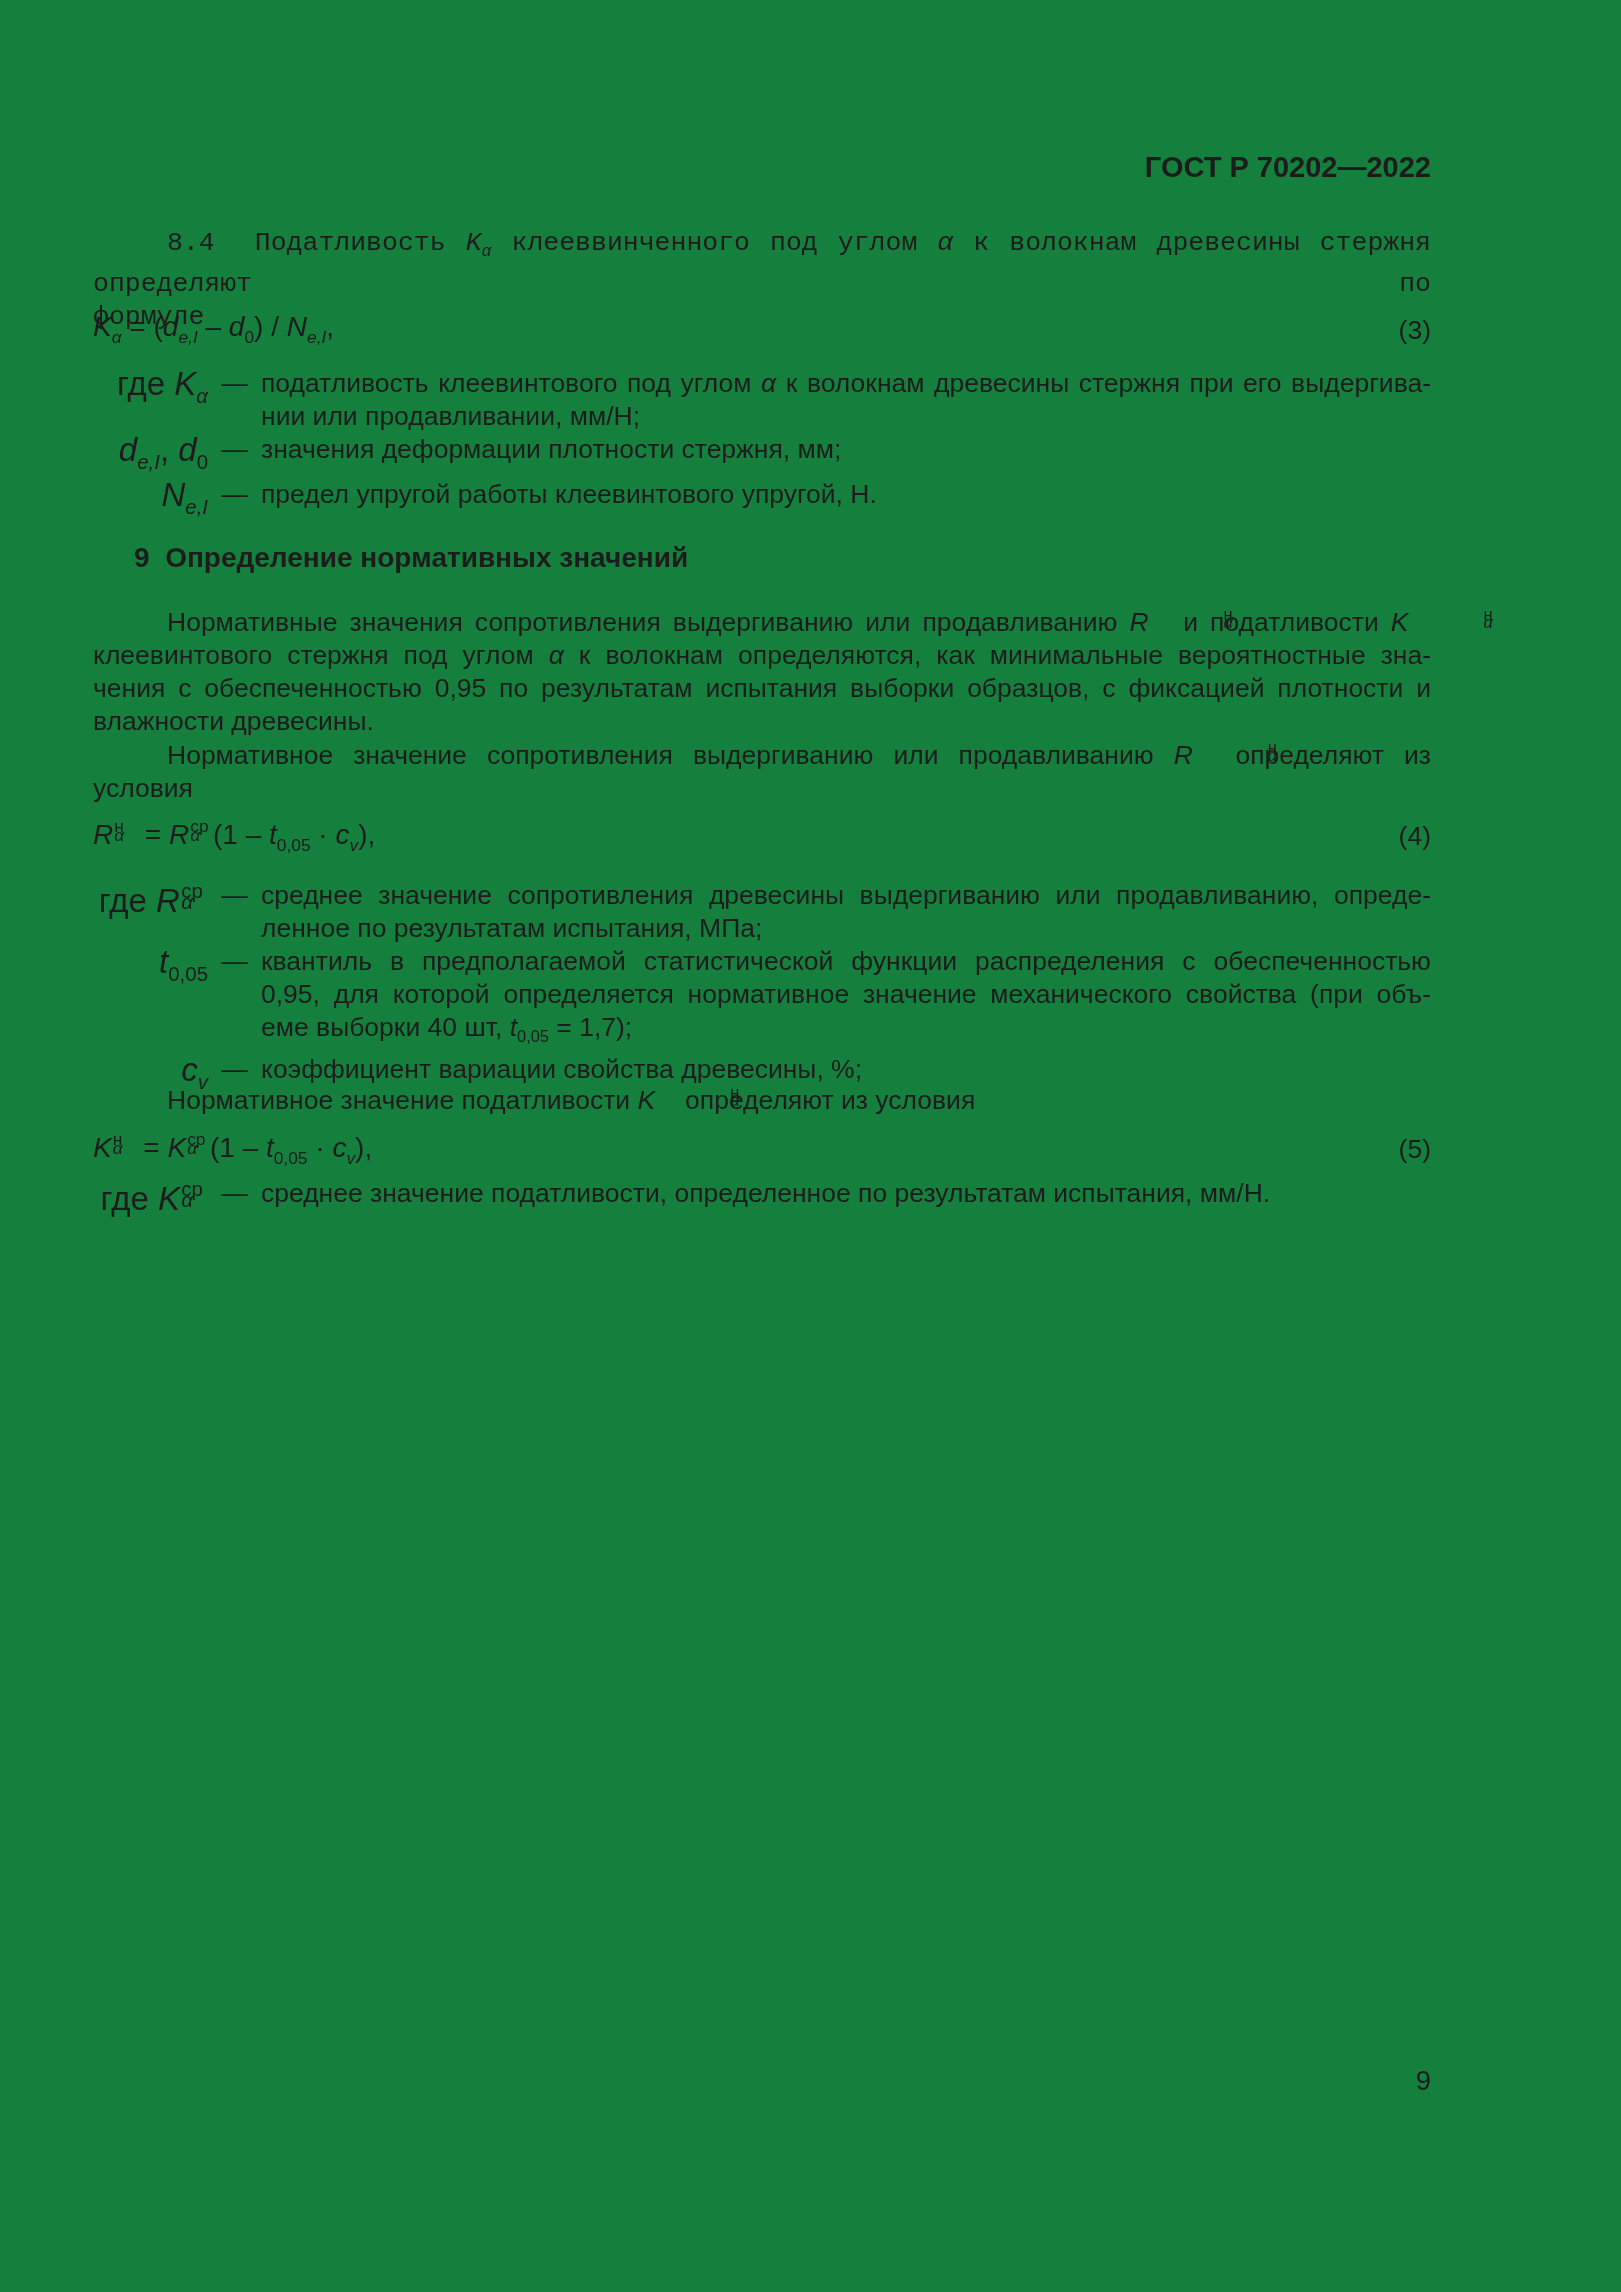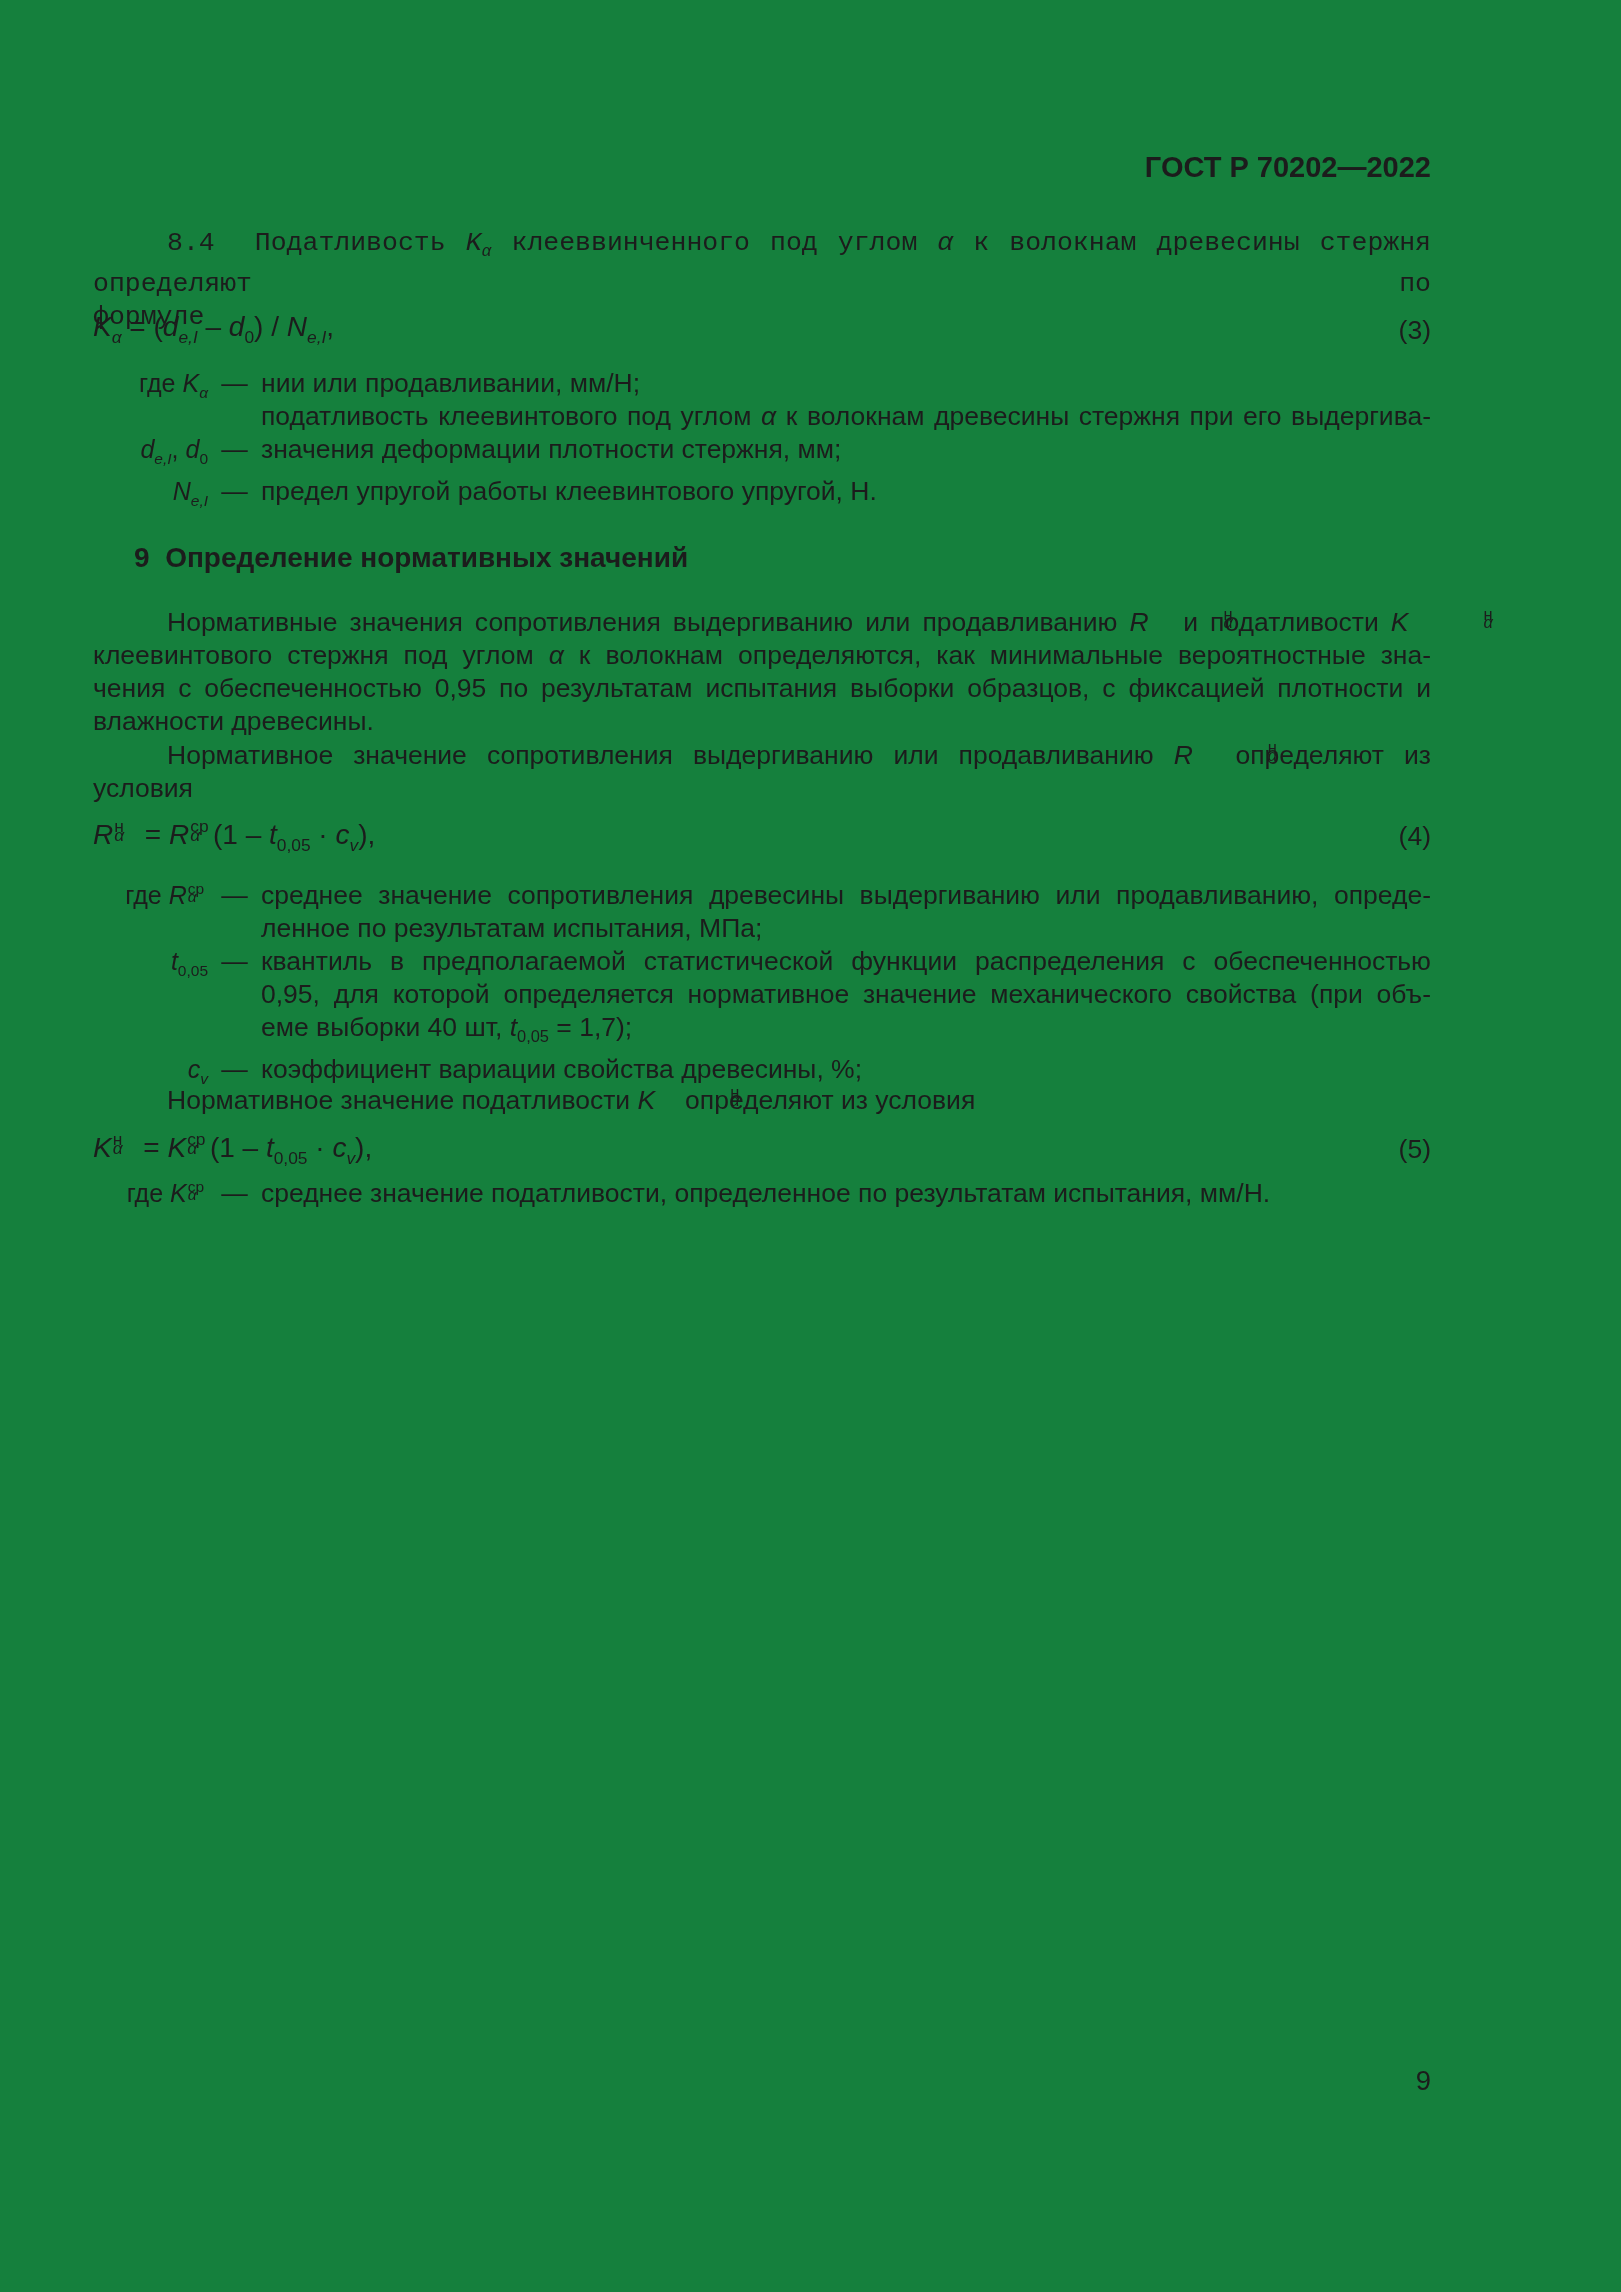--- a/index.html
+++ b/index.html
@@ -17,21 +17,21 @@
   .formula{height:51px;display:flex;align-items:center;font-size:28px}
   .formula .fx{white-space:nowrap}
   .formula .fnum{position:absolute;right:0;top:50%;transform:translateY(-50%);font-size:26.5px}
   .it{font-style:italic}
   .sb{font-size:0.62em;vertical-align:-0.38em}
   .ss{position:relative;display:inline-block;width:0.85em;height:1em;vertical-align:baseline}
   .ss-t,.ss-b{position:absolute;left:0.06em;font-size:0.62em;line-height:1;font-style:normal}
   .ss-t{top:0.11em}
   .ss-b{top:0.63em;font-style:italic}
   .defrow{display:grid;grid-template-columns:127px 53px 1fr;align-items:start}
-  .term{text-align:right;font-size:25px;line-height:33px;white-space:nowrap}
+  .term{text-align:right;font-size:33px;line-height:33px;white-space:nowrap}
   .dash{text-align:center;font-size:26.5px;line-height:33px}
 </style>
 </head>
 <body>
 
 <div class="page">
   <div class="header">ГОСТ Р 70202—2022</div>
   <div id="content">
       <div class="block paragraph" style="top: 227px; font-family: Liberation Mono, monospace;">
         <div class="line just" style="text-indent: 74px;">8.4&nbsp; Податливость <span class="it">K</span><span class="sb it">α</span> клееввинченного под углом <span class="it">α</span> к волокнам древесины стержня определяют по</div>
@@ -39,22 +39,22 @@
       </div>
       <div class="block formula" style="top: 304px;">
         <span class="fx"><span class="it">K</span><span class="sb it">α</span> = (<span class="it">d</span><span class="sb it">e,I</span> – <span class="it">d</span><span class="sb">0</span>) / <span class="it">N</span><span class="sb it">e,I</span>,</span>
         <span class="fnum">(3)</span>
       </div>
       <div class="block deflist" style="top: 367px;">
         <div class="defrow">
           <span class="term">где <span class="it">K</span><span class="sb it">α</span></span>
           <span class="dash">—</span>
           <div class="defcol">
+            <div class="line just">податливость клеевинтового под углом <span class="it">α</span> к волокнам древесины стержня при его выдергива-</div>
             <div class="line">нии или продавливании, мм/Н;</div>
-            <div class="line just">податливость клеевинтового под углом <span class="it">α</span> к волокнам древесины стержня при его выдергива-</div>
           </div>
         </div>
         <div class="defrow">
           <span class="term"><span class="it">d</span><span class="sb it">e,I</span>, <span class="it">d</span><span class="sb">0</span></span>
           <span class="dash">—</span>
           <div class="defcol">
             <div class="line">значения деформации плотности стержня, мм;</div>
           </div>
         </div>
         <div class="defrow">

